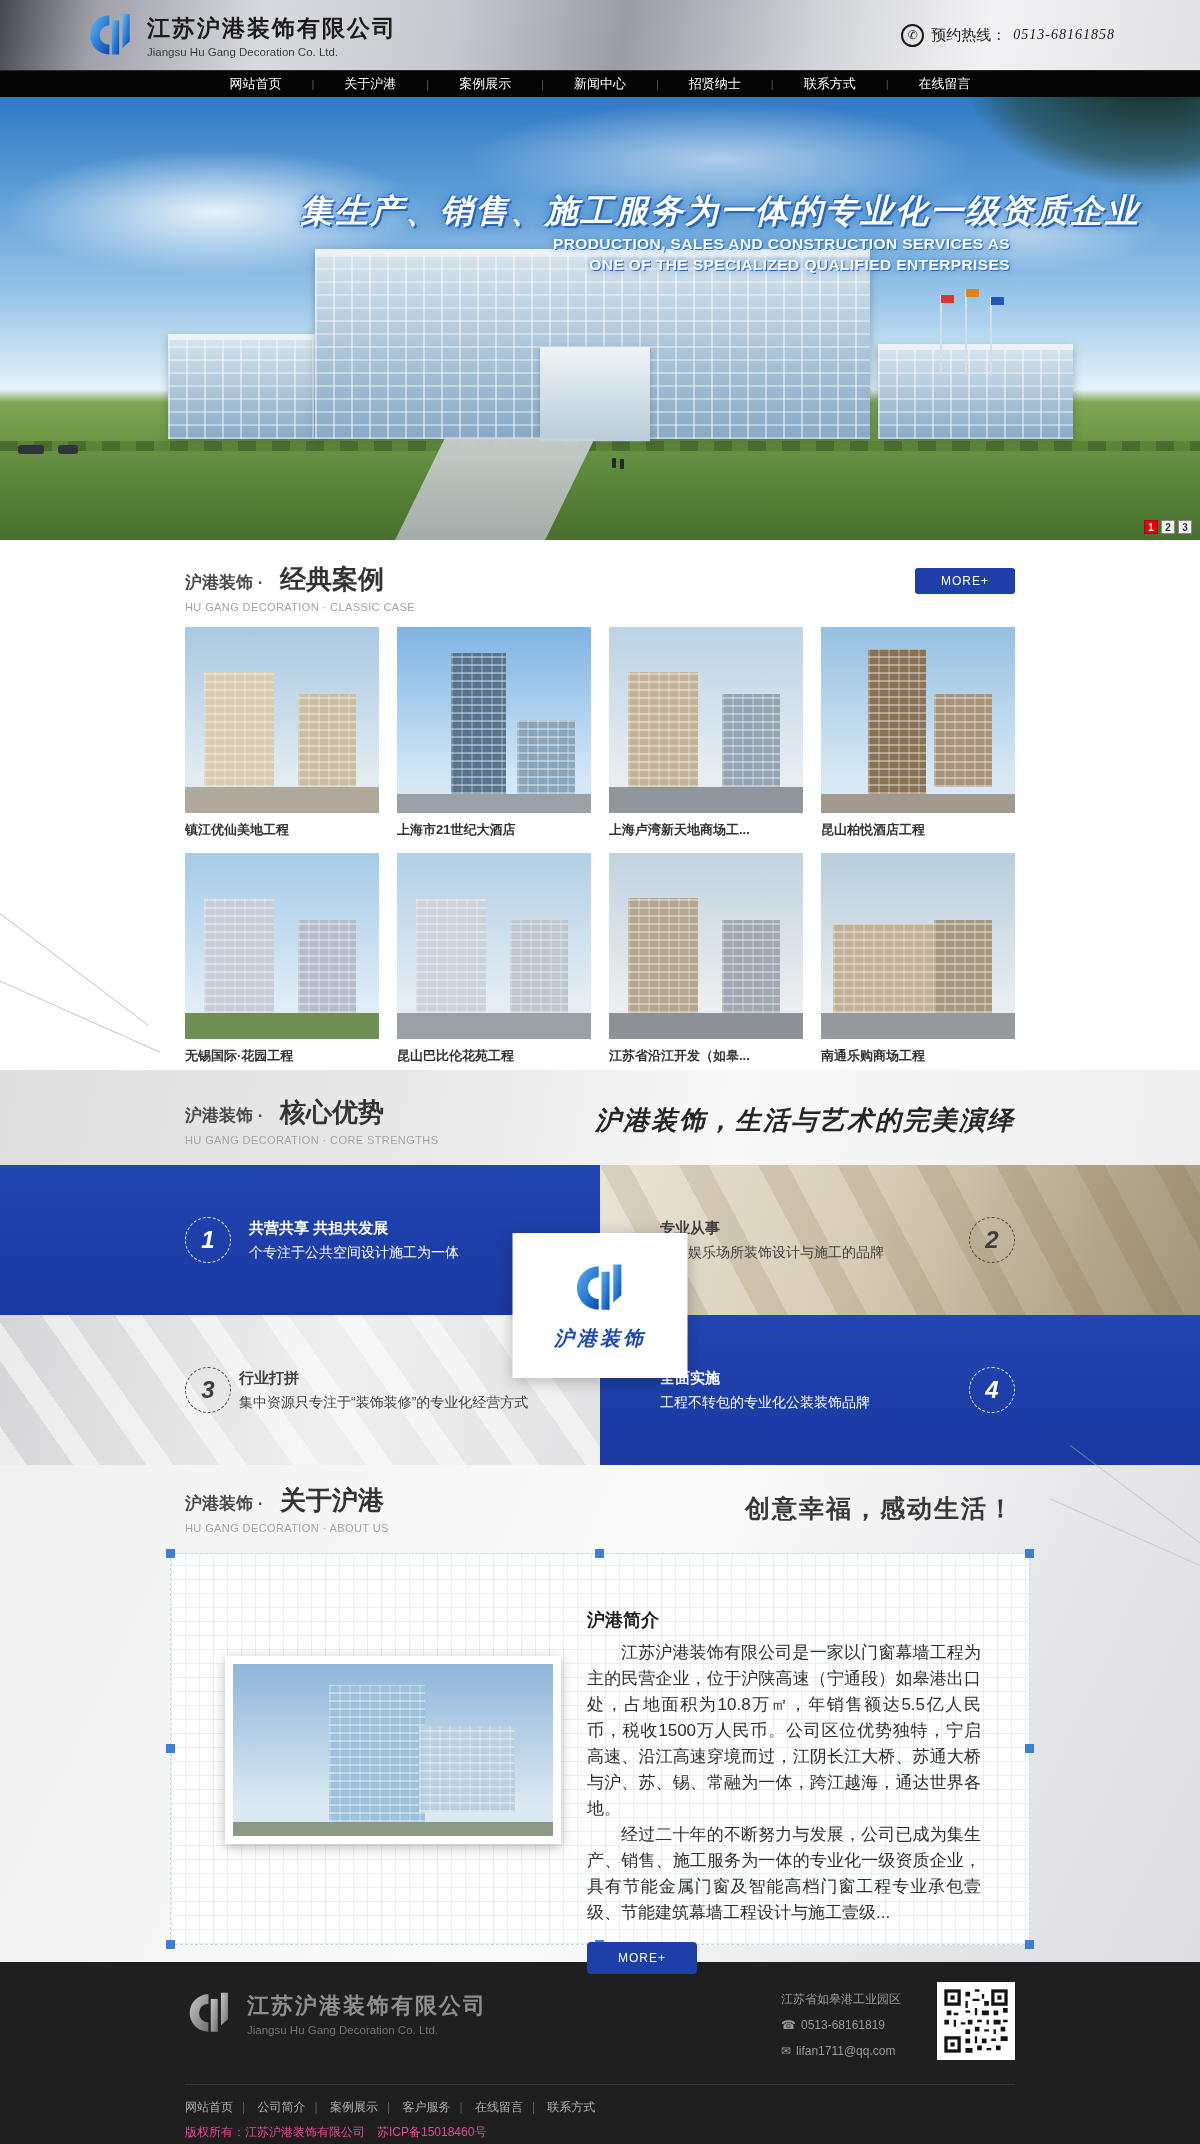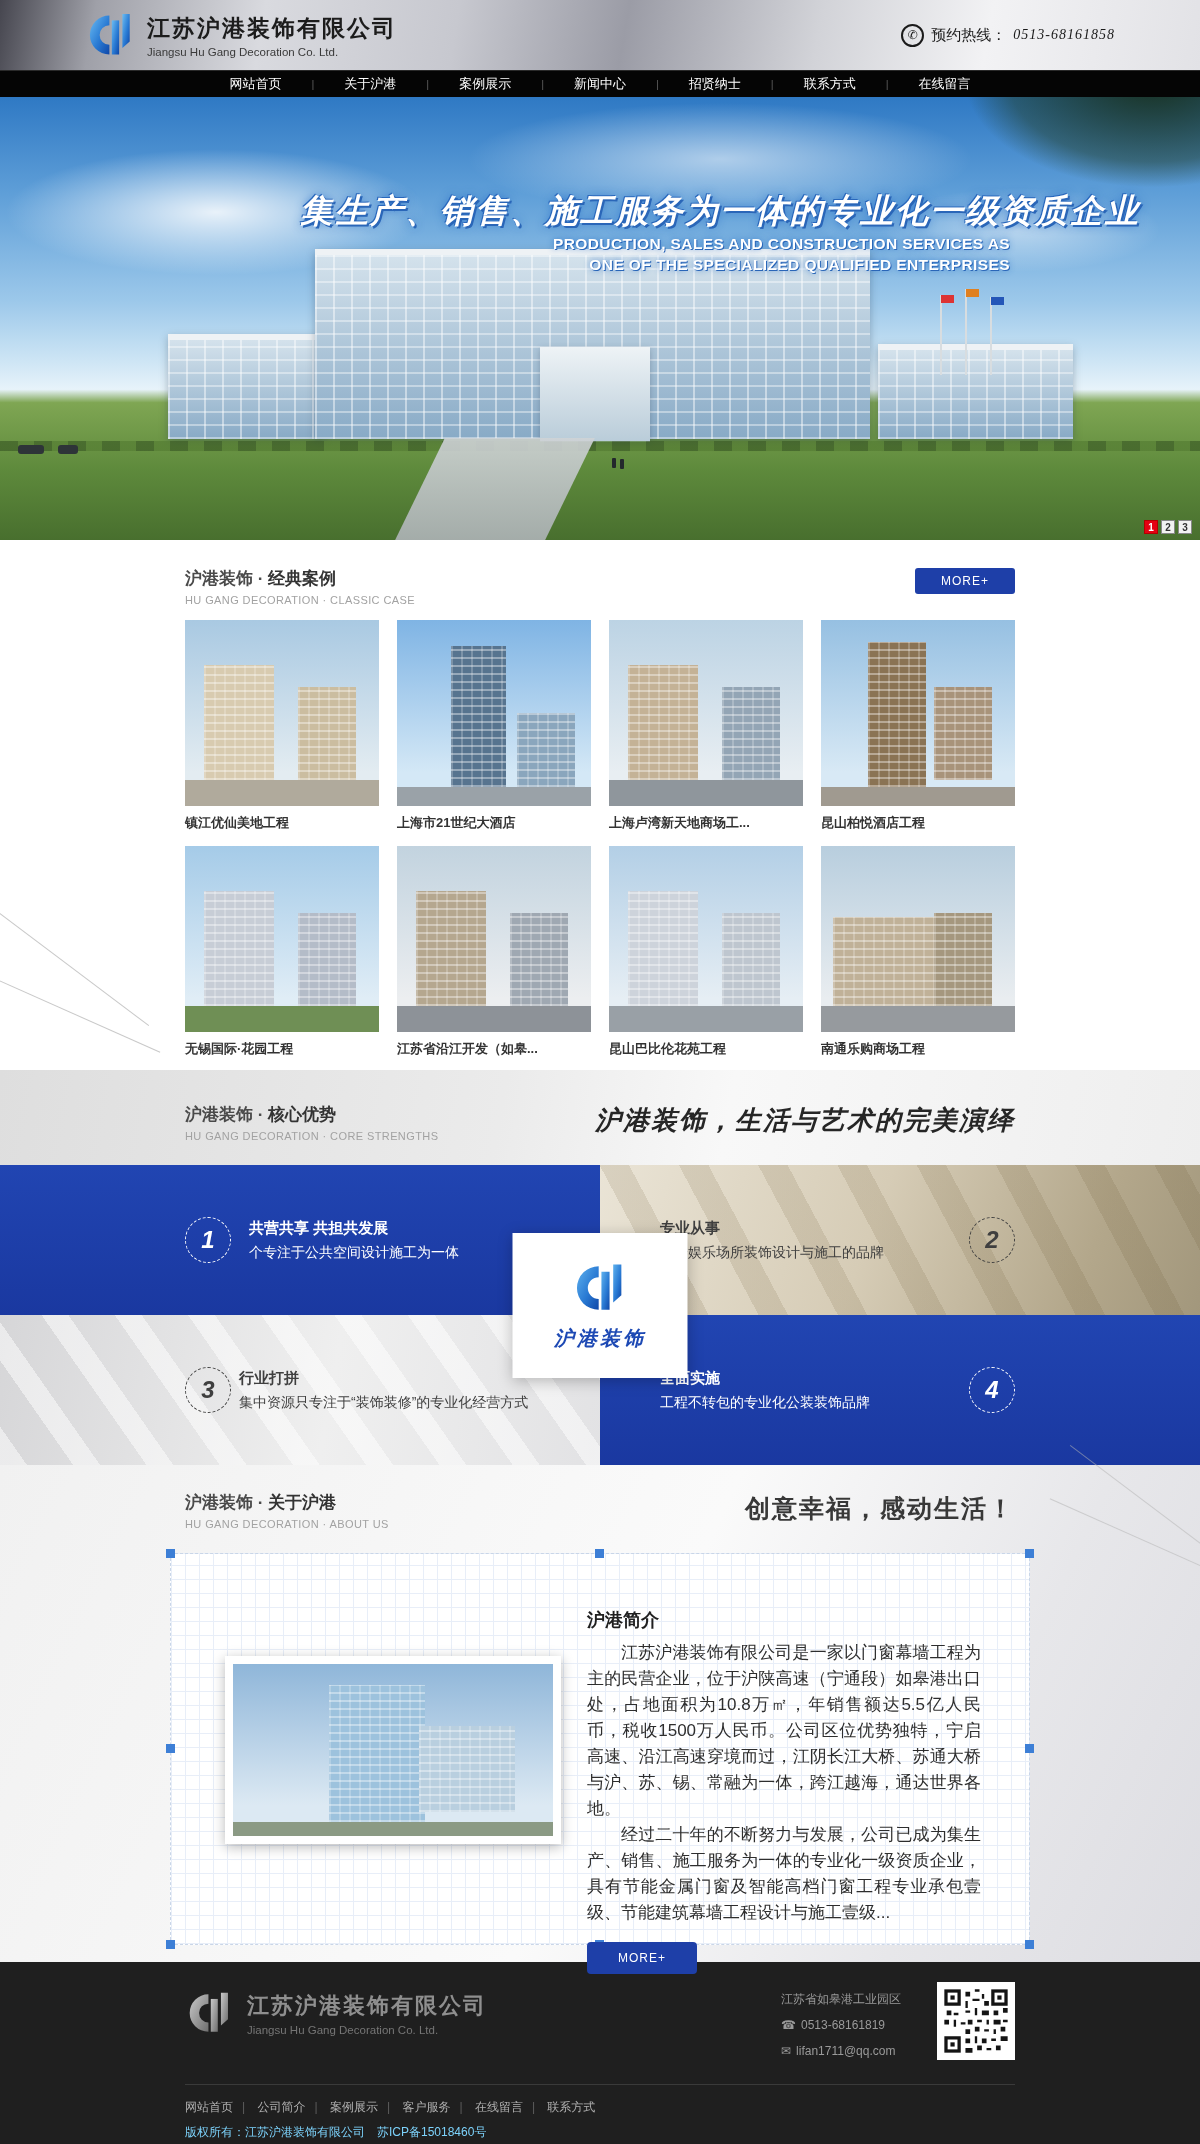--- a/index.html
+++ b/index.html
@@ -54,21 +54,21 @@
   .slogan-en { position:absolute; top:136px; right:190px; text-align:right; color:#fff; font-weight:bold; font-size:15.5px; line-height:21px; letter-spacing:.4px;
     text-shadow:1px 1px 0 #2a66b8, 0 0 6px rgba(40,110,200,.85); }
   .pager { position:absolute; right:8px; bottom:6px; display:flex; gap:3px; }
   .pager span { width:14px; height:14px; font-size:10px; font-weight:bold; display:flex; align-items:center; justify-content:center;
     background:#f2f2f2; color:#333; cursor:pointer; border:1px solid #888; }
   .pager span.active { background:#e60012; color:#fff; border-color:#b30000; }
 
   
   .sec-head { display:flex; justify-content:space-between; align-items:flex-start; }
   .sh-pre { font-size:17px; color:#4a4a4a; }
-  .sh-main { font-size:17px; color:#333; }
+  .sh-main { font-size:26px; color:#333;margin-left:12px; }
   .sh-sub { font-size:11px; color:#a2a2a2; margin-top:4px; letter-spacing:.4px; }
   .more-btn { display:block; width:100px; height:26px; line-height:26px; text-align:center; background:#1e3fa8; color:#fff;
     font-size:12px; letter-spacing:1px; border-radius:3px; text-decoration:none; margin-top:6px; }
 
   
   .cases { height:530px; background:#fff; padding-top:22px; }
   .case-grid { display:grid; grid-template-columns:repeat(4,194px); gap:18px; margin-top:14px; row-gap:14px; }
   .card { cursor:pointer; }
   .card .ph { width:194px; height:186px; }
   .card figcaption { font-size:13px; color:#333; margin-top:8px; font-weight:bold; }
@@ -151,21 +151,21 @@
   .f-cn { font-family:"Liberation Serif", serif; font-weight:bold; font-size:22px; color:#8f8f8f; letter-spacing:2px; }
   .f-en { font-size:11.5px; color:#757575; margin-top:3px; }
   .f-info { margin-left:auto; margin-right:36px; font-size:12px; line-height:26px; margin-top:4px; }
   .f-info .ic { margin-right:5px; font-size:12px; }
   .qr-box { width:78px; height:78px; background:#fff; padding:5px; }
   .qr-box svg { display:block; width:100%; height:100%; }
   .f-div { border:none; border-top:1px solid #3a3a3a; margin-top:20px; }
   .f-links { margin-top:14px; font-size:12px; color:#b0b0b0; }
   .f-links a { color:#b0b0b0; text-decoration:none; }
   .f-links .sep { color:#5c5c5c; margin:0 9px; }
-  .f-copy { margin-top:8px; font-size:12px; color:#7dd3fc; }
+  .f-copy { margin-top:8px; font-size:12px; color:#ec4899; }
 
   
   .deco { position:absolute; height:1px; background:#9a9a9a; opacity:.55; }
   .d1 { width:210px; left:-40px; top:962px; transform:rotate(37deg); }
   .d2 { width:230px; left:-60px; top:1005px; transform:rotate(24deg); }
   .d3 { width:200px; right:-50px; top:1505px; transform:rotate(37deg); background:#b5b5b5; }
   .d4 { width:230px; right:-70px; top:1545px; transform:rotate(24deg); background:#b5b5b5; }
 </style>
 </head>
 <body>
@@ -279,30 +279,30 @@
             </div>
           <figcaption>昆山柏悦酒店工程</figcaption>
         </figure>
         <figure class="card">
           <div class="ph c5">
               <b class="gnd"></b>
             </div>
           <figcaption>无锡国际·花园工程</figcaption>
         </figure>
         <figure class="card">
+          <div class="ph c6">
+              <b class="gnd"></b>
+            </div>
+          <figcaption>昆山巴比伦花苑工程</figcaption>
+        </figure>
+        <figure class="card">
           <div class="ph c7">
               <b class="gnd"></b>
             </div>
           <figcaption>江苏省沿江开发（如皋...</figcaption>
-        </figure>
-        <figure class="card">
-          <div class="ph c6">
-              <b class="gnd"></b>
-            </div>
-          <figcaption>昆山巴比伦花苑工程</figcaption>
         </figure>
         <figure class="card">
           <div class="ph c8">
               <b class="gnd"></b>
             </div>
           <figcaption>南通乐购商场工程</figcaption>
         </figure>
       </div>
     </div>
   </section>

